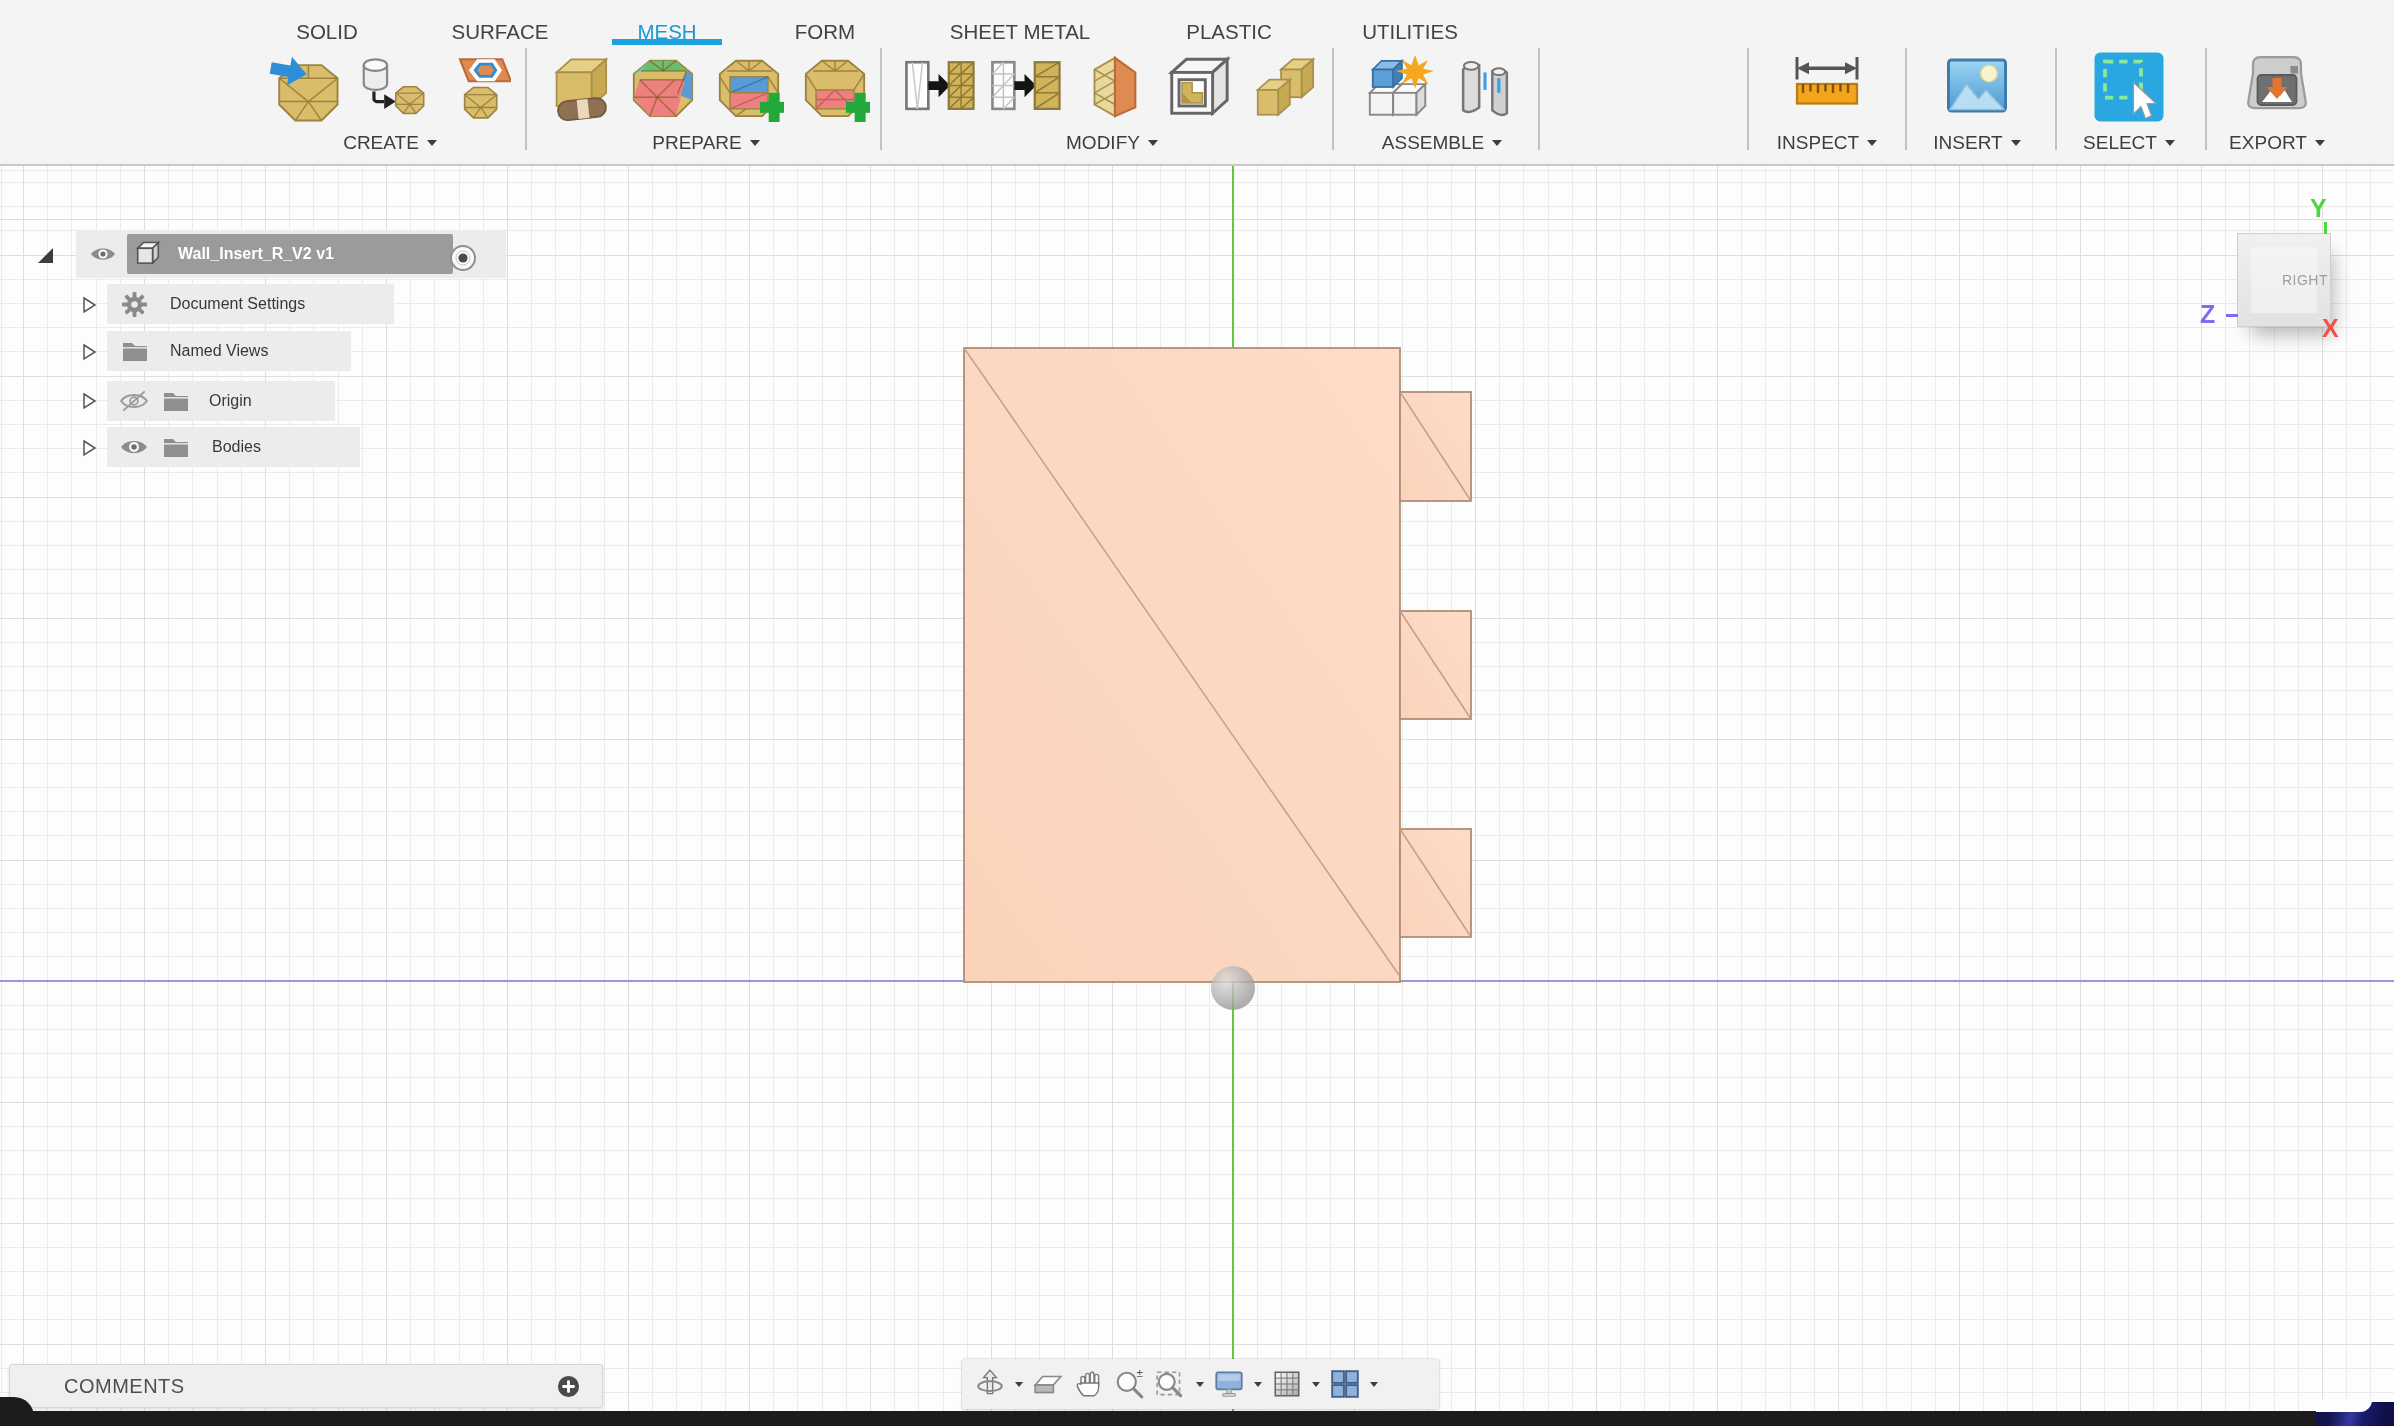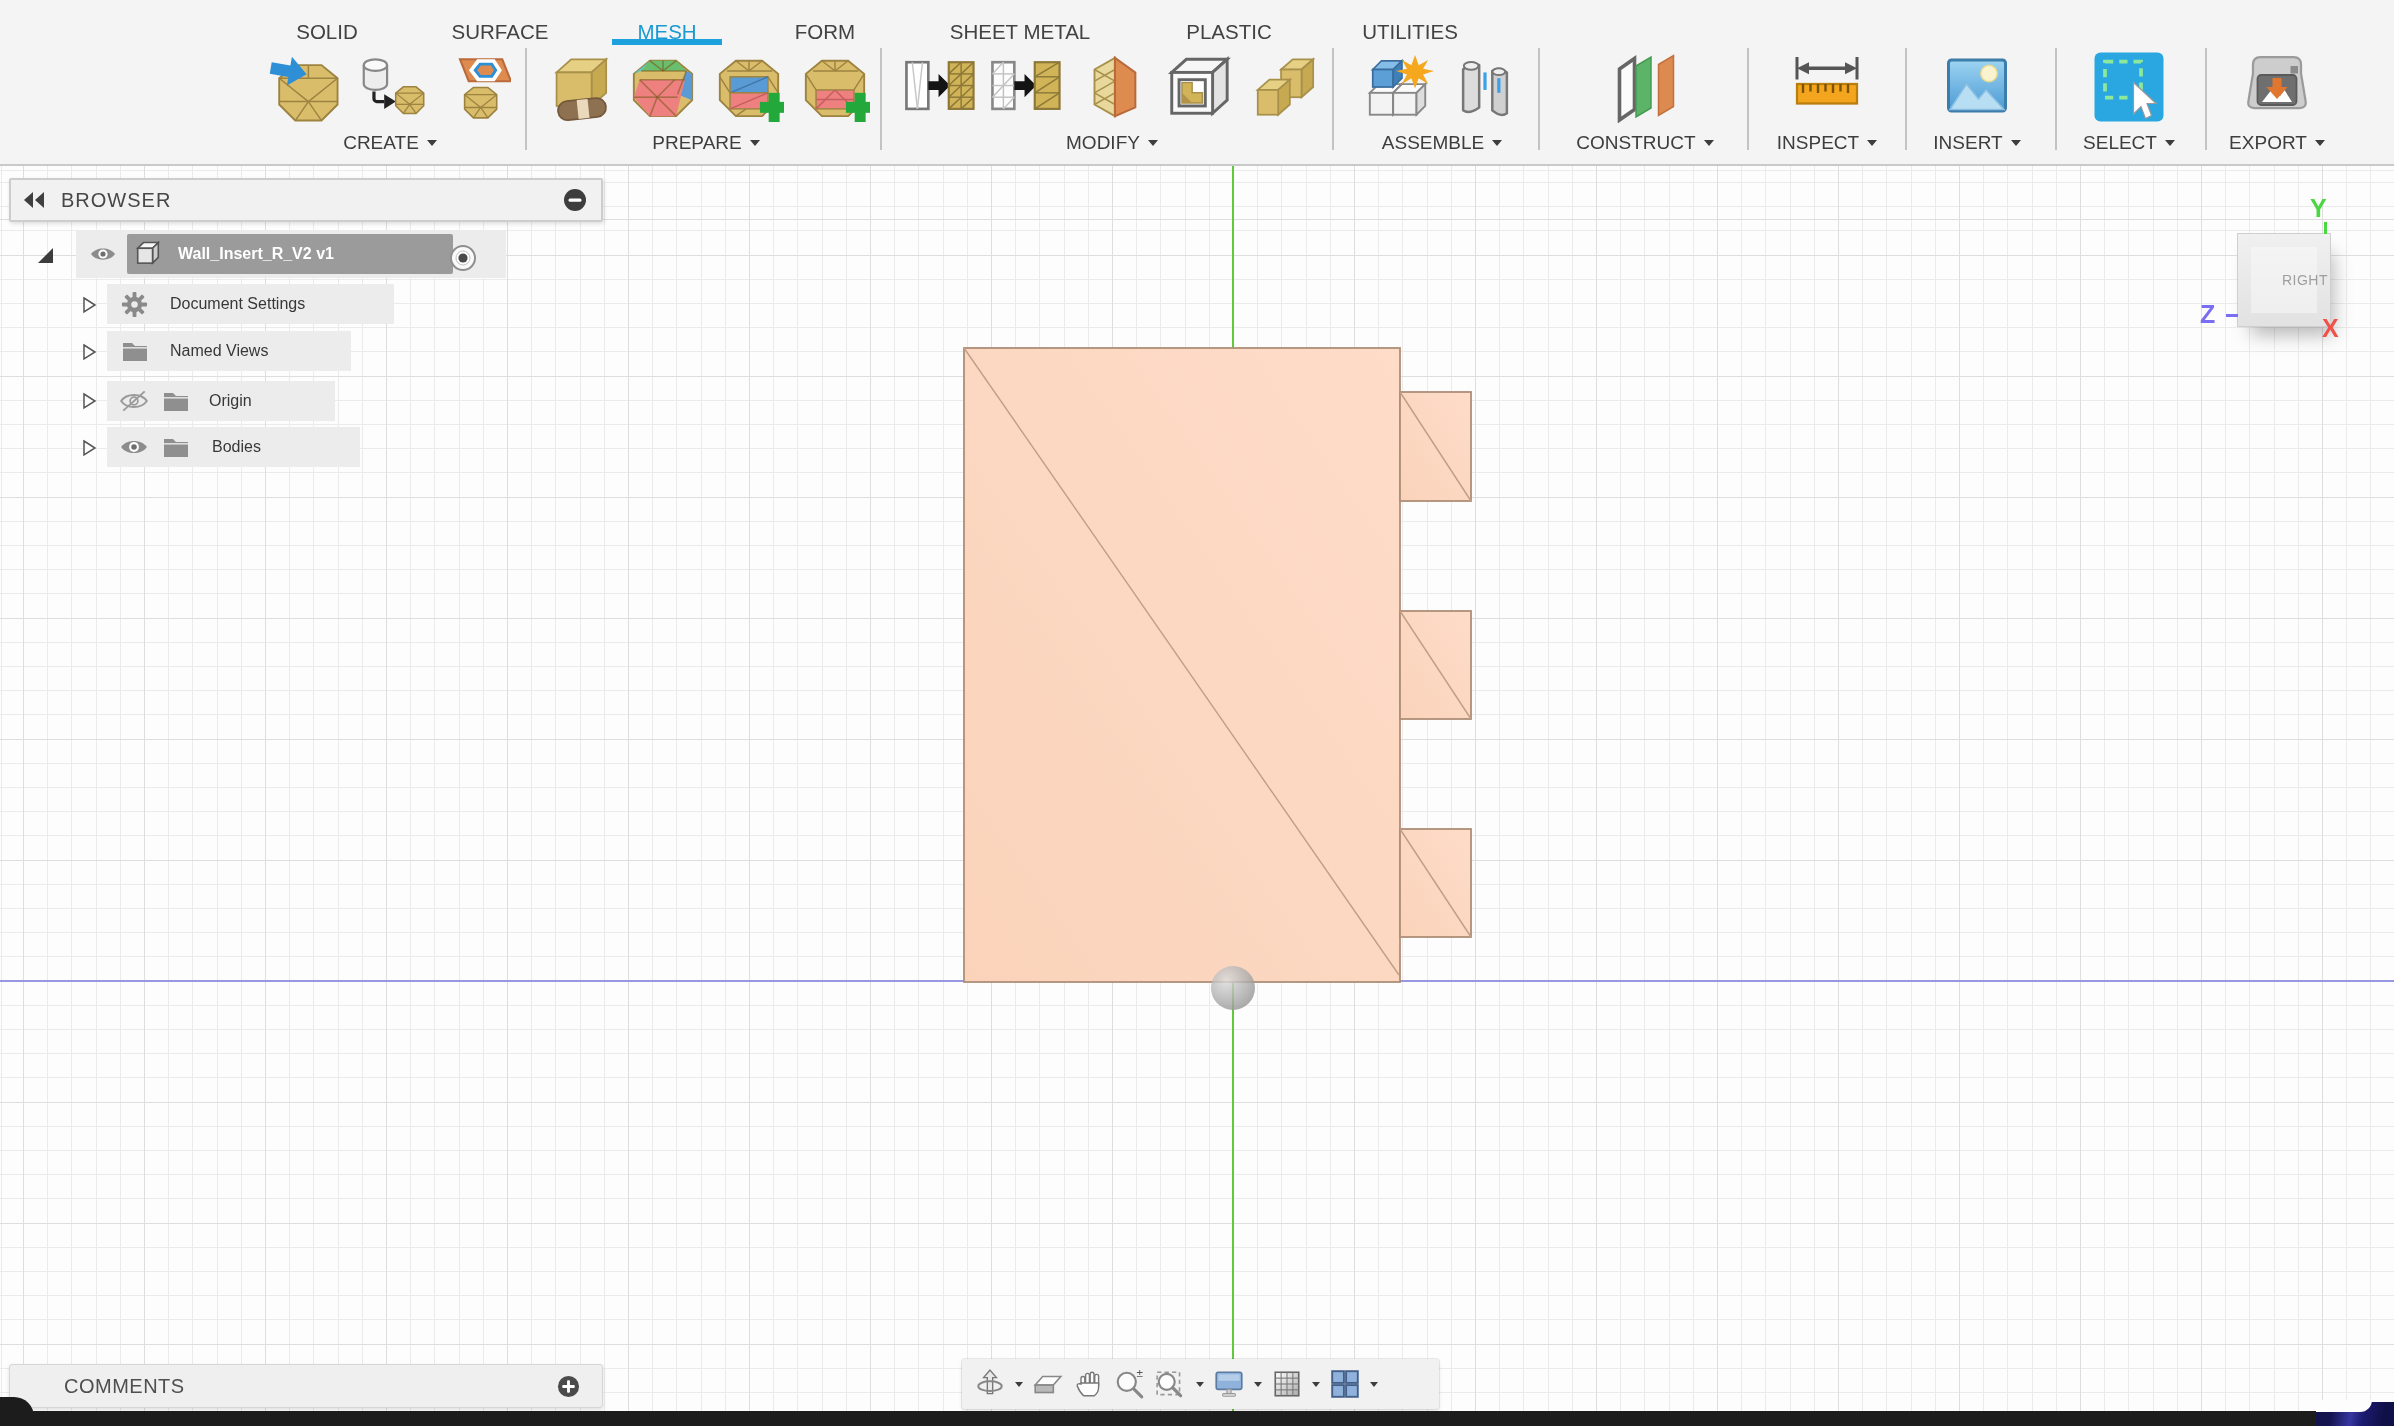--- a/index.html
+++ b/index.html
@@ -381,35 +381,20 @@
             <line x1="33.5" y1="18" x2="33.5" y2="28" stroke="#3aa0e8" stroke-width="2.2"></line>
           </svg>
         </div>
       </div>
       <div class="glabel">
           <span>ASSEMBLE</span>
           <i class="car"></i>
         </div>
     </div>
 
-    <div class="tgroup" style="left:1560px;width:170px">
-      <div class="ticons">
-        <div class="tbtn">
-          <svg width="72" height="72" viewBox="0 0 48 48">
-            <polygon points="7,12 17,5 17,39 7,46" fill="#fbfbfb" stroke="#666" stroke-width="2.4"></polygon>
-            <polygon points="18,10 28,4 28,38 18,44" fill="#5cb468" stroke="#459a52" stroke-width="1"></polygon>
-            <polygon points="33,9 43,3 43,37 33,43" fill="#dd8a50" stroke="#c4703a" stroke-width="1"></polygon>
-          </svg>
-        </div>
-      </div>
-      <div class="glabel">
-          <span>CONSTRUCT</span>
-          <i class="car"></i>
-        </div>
-    </div>
 
     <div class="tgroup" style="left:1762px;width:130px">
       <div class="ticons">
         <div class="tbtn">
           <svg width="72" height="72" viewBox="0 0 48 48">
             <rect x="3" y="4" width="2" height="15" fill="#555"></rect>
               <rect x="43" y="4" width="2" height="15" fill="#555"></rect>
             <line x1="7" y1="11.5" x2="41" y2="11.5" stroke="#555" stroke-width="2.2"></line>
             <polygon points="4,11.5 12,7.5 12,15.5" fill="#555"></polygon>
               <polygon points="44,11.5 36,7.5 36,15.5" fill="#555"></polygon>
@@ -491,31 +476,20 @@
     <div class="tsep" style="left:525px"></div>
     <div class="tsep" style="left:880px"></div>
     <div class="tsep" style="left:1332px"></div>
     <div class="tsep" style="left:1538px"></div>
     <div class="tsep" style="left:1747px"></div>
     <div class="tsep" style="left:1905px"></div>
     <div class="tsep" style="left:2055px"></div>
     <div class="tsep" style="left:2205px"></div>
   </div>
 
-  <div class="bheader">
-    <svg width="26" height="22" viewBox="0 0 26 22" style="margin-left:10px">
-      <polygon points="12,3 12,19 3,11" fill="#3f3f3f"></polygon>
-        <polygon points="23,3 23,19 14,11" fill="#3f3f3f"></polygon>
-    </svg>
-    <span class="title">BROWSER</span>
-    <svg width="24" height="24" viewBox="0 0 24 24" style="margin-right:14px">
-      <circle cx="12" cy="12" r="11" fill="#3d3d3d"></circle>
-        <rect x="5.5" y="10.4" width="13" height="3.4" rx="1.5" fill="#fff"></rect>
-    </svg>
-  </div>
 
   <svg class="tri-abs" style="left:34px;top:244px" width="22" height="22" viewBox="0 0 22 22">
     <polygon points="19,4 19,19 4,19" fill="#3c3c3c"></polygon>
   </svg>
   <div class="chip" style="left:76px;top:230px;width:430px;height:48px">
     <svg width="30" height="22" viewBox="0 0 28 22" style="margin-left:12px">
       <path d="M2,11 C7,3.5 21,3.5 26,11 C21,18.5 7,18.5 2,11 Z" fill="#8c8c8c"></path>
       <circle cx="14" cy="11" r="4.6" fill="#fff"></circle>
         <circle cx="14" cy="11" r="2.6" fill="#6e6e6e"></circle>
     </svg>

